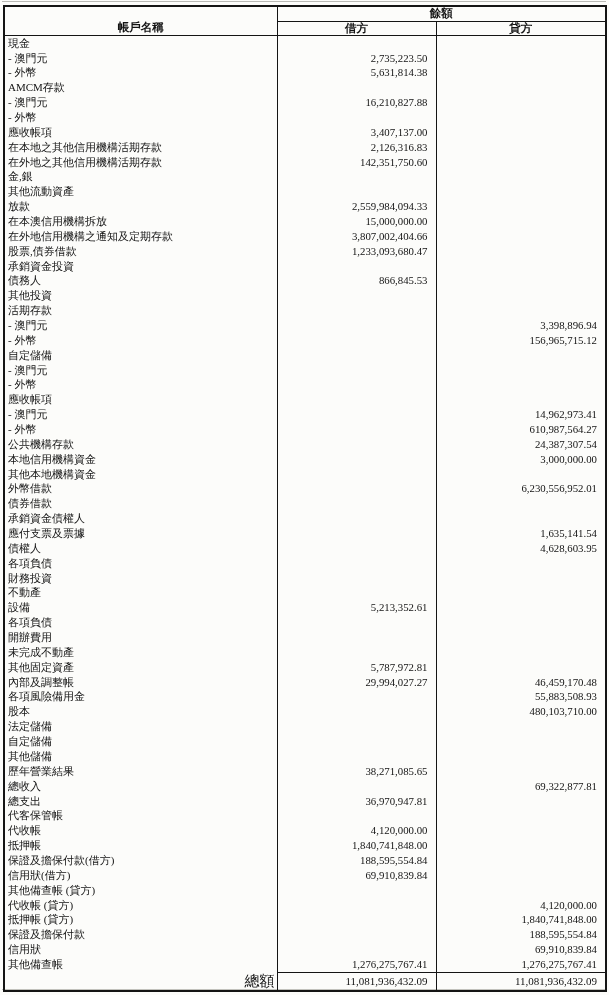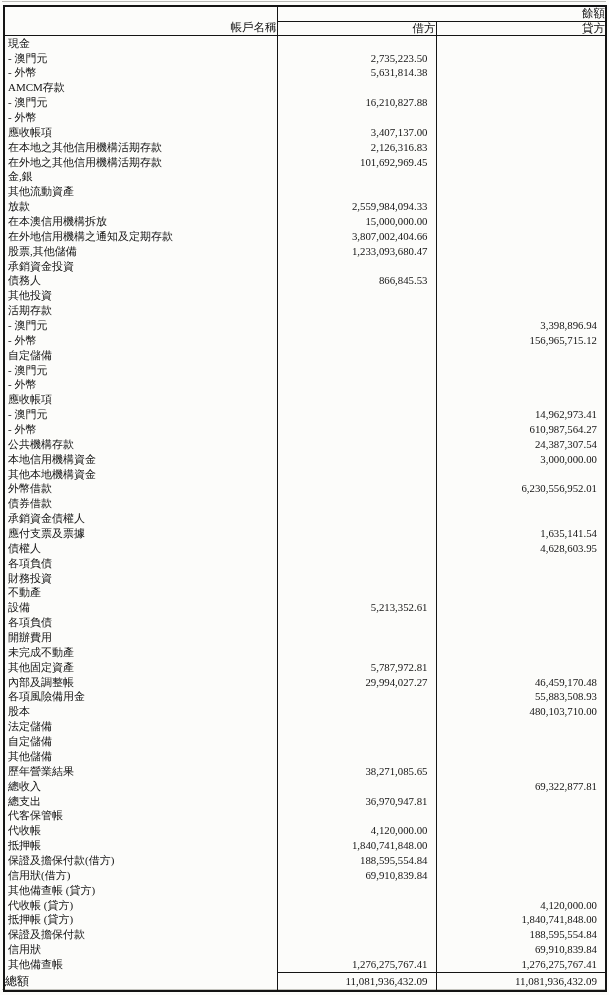--- a/index.html
+++ b/index.html
@@ -47,21 +47,21 @@
     padding: 0;
     font-weight: normal;
     font-size: 11px;
     line-height: 13.5px;
     white-space: nowrap;
     overflow: hidden;
     vertical-align: middle;
   }
 
   
-  thead th { text-align: right; }
+  thead th { text-align: center; font-weight: bold; }
   th.h-account {
     border-right: 1.5px solid #141414;
     border-bottom: 1.2px solid #141414;
     vertical-align: bottom;
     height: 27px;
     padding-bottom: 1px;
     font-size: 11.5px;
   }
   th.h-balance {
     border-bottom: 1px solid #141414;
@@ -90,23 +90,24 @@
   }
   td.cell-credit {
     text-align: right;
     padding-right: 8px;
     font-size: 10.8px;
   }
 
   
   tfoot td { height: 17px; }
   td.f-label {
+    text-align: right;
     padding-right: 2px;
     border-right: 1.5px solid #141414;
-    font-size: 12px;
+    font-size: 15px;
   }
   td.f-debit {
     text-align: right;
     padding-right: 8px;
     border-top: 1.2px solid #141414;
     border-right: 1px solid #141414;
     font-size: 11px;
   }
   td.f-credit {
     text-align: right;
@@ -174,21 +175,21 @@
           <td class="cell-debit">3,407,137.00</td>
           <td class="cell-credit"></td>
         </tr>
         <tr>
           <td class="cell-name">在本地之其他信用機構活期存款</td>
           <td class="cell-debit">2,126,316.83</td>
           <td class="cell-credit"></td>
         </tr>
         <tr>
           <td class="cell-name">在外地之其他信用機構活期存款</td>
-          <td class="cell-debit">101,692,969.45</td>
+          <td class="cell-debit">142,351,750.60</td>
           <td class="cell-credit"></td>
         </tr>
         <tr>
           <td class="cell-name">金,銀</td>
           <td class="cell-debit"></td>
           <td class="cell-credit"></td>
         </tr>
         <tr>
           <td class="cell-name">其他流動資產</td>
           <td class="cell-debit"></td>
@@ -203,21 +204,21 @@
           <td class="cell-name">在本澳信用機構拆放</td>
           <td class="cell-debit">15,000,000.00</td>
           <td class="cell-credit"></td>
         </tr>
         <tr>
           <td class="cell-name">在外地信用機構之通知及定期存款</td>
           <td class="cell-debit">3,807,002,404.66</td>
           <td class="cell-credit"></td>
         </tr>
         <tr>
-          <td class="cell-name">股票,其他儲備</td>
+          <td class="cell-name">股票,債券借款</td>
           <td class="cell-debit">1,233,093,680.47</td>
           <td class="cell-credit"></td>
         </tr>
         <tr>
           <td class="cell-name">承銷資金投資</td>
           <td class="cell-debit"></td>
           <td class="cell-credit"></td>
         </tr>
         <tr>
           <td class="cell-name">債務人</td>

